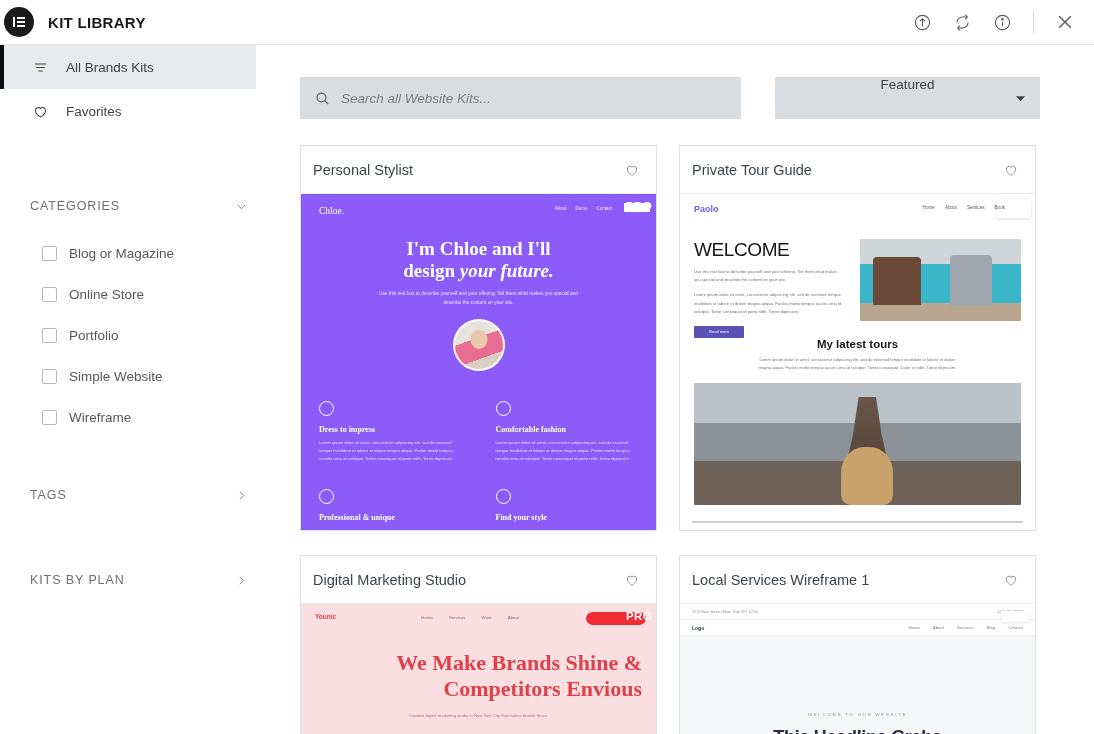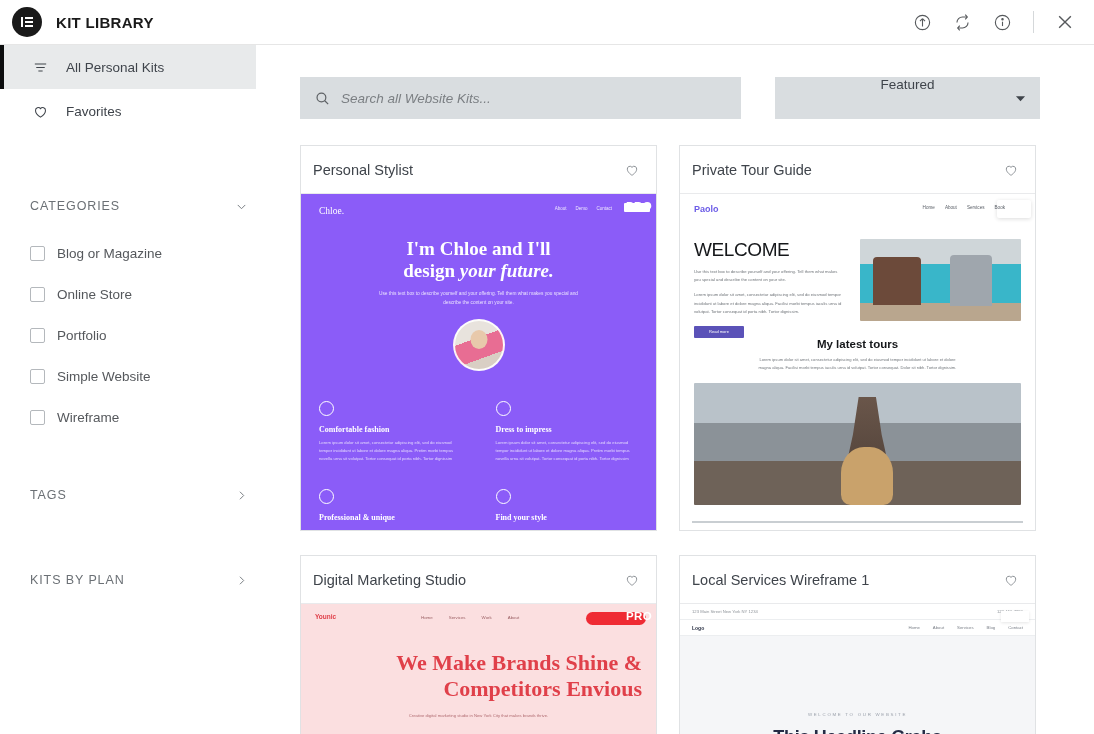--- a/index.html
+++ b/index.html
@@ -12,21 +12,21 @@
   }
 
   
   .topbar {
     position: absolute; top: 0; left: 0;
     width: 1094px; height: 45px;
     background: #ffffff;
     border-bottom: 1px solid #e6e6e6;
     display: flex; align-items: center;
   }
-  .brand { display: flex; align-items: center; padding-left: 12px; }
+  .brand { display: flex; align-items: center; padding-left: 4px; }
   .brand-logo {
     width: 30px; height: 30px; border-radius: 50%;
     background: #1a1a1a;
     display: flex; align-items: center; justify-content: center;
   }
   .brand-title {
     margin-left: 14px;
     font-size: 15px; font-weight: bold; color: #1a1a1a;
     letter-spacing: .3px;
   }
@@ -70,21 +70,21 @@
   .section-head {
     height: 34px; display: flex; align-items: center;
     padding: 0 24px 0 30px; cursor: pointer;
     color: #6b7075; font-size: 12.5px; letter-spacing: .9px;
   }
   .section-head .chev { margin-left: auto; color: #7b8085; display: flex; }
   .sec-categories { margin-top: 56px; }
   .cat-list { margin-top: 10px; }
   .cat-row {
     height: 41px; display: flex; align-items: center;
-    padding-left: 30px; cursor: pointer;
+    padding-left: 42px; cursor: pointer;
     color: #55585c; font-size: 13.5px;
   }
   .cbx {
     width: 15px; height: 15px;
     border: 1px solid #b4b8bc; border-radius: 2px;
     background: #fff; margin-right: 12px; flex: none;
   }
   .sec-tags { margin-top: 40px; }
   .sec-plan { margin-top: 51px; }
 
@@ -298,21 +298,21 @@
 </div>
 
 <div class="sidebar">
 
   <div class="nav-item active">
     <span class="ico">
       <svg width="17" height="17" viewBox="0 0 24 24" fill="none" stroke="currentColor" stroke-width="1.6">
         <path d="M4 7h16M6 12h12M9 17h6"></path>
       </svg>
     </span>
-    <span>All Personal Kits</span>
+    <span>All Brands Kits</span>
   </div>
 
   <div class="nav-item fav">
     <span class="ico">
       <svg width="17" height="17" viewBox="0 0 24 24" fill="none" stroke="currentColor" stroke-width="1.5">
         <path d="M12 20s-7-4.4-7-9.2A3.9 3.9 0 0 1 12 8a3.9 3.9 0 0 1 7 2.8C19 15.6 12 20 12 20z"></path>
       </svg>
     </span>
     <span>Favorites</span>
   </div>
@@ -417,26 +417,26 @@
           </div>
           <h2>
             <span>I'm Chloe and I'll</span><br>
             <span>design </span><em>your future.</em>
           </h2>
           <div class="sub">Use this text box to describe yourself and your offering. Tell them what makes you special and describe the content on your site.</div>
           <div class="ava"></div>
           <div class="feat">
             <div>
               <div class="fo"></div>
-              <div class="ft">Comfortable fashion</div>
+              <div class="ft">Dress to impress</div>
               <div class="fp">Lorem ipsum dolor sit amet, consectetur adipiscing elit, sed do eiusmod tempor incididunt ut labore et dolore magna aliqua. Pretim morbi tempus novella urna sit volutpat. Tortor consequat id porta nibh. Tortor dignissim</div>
             </div>
             <div>
               <div class="fo"></div>
-              <div class="ft">Dress to impress</div>
+              <div class="ft">Comfortable fashion</div>
               <div class="fp">Lorem ipsum dolor sit amet, consectetur adipiscing elit, sed do eiusmod tempor incididunt ut labore et dolore magna aliqua. Pretim morbi tempus novella urna sit volutpat. Tortor consequat id porta nibh. Tortor dignissim</div>
             </div>
             <div>
               <div class="fo"></div>
               <div class="ft">Professional &amp; unique</div>
 
             </div>
             <div>
               <div class="fo"></div>
               <div class="ft">Find your style</div>

